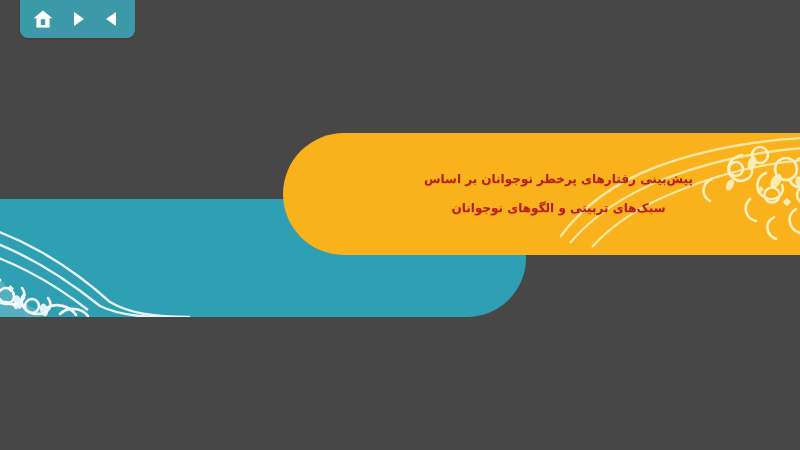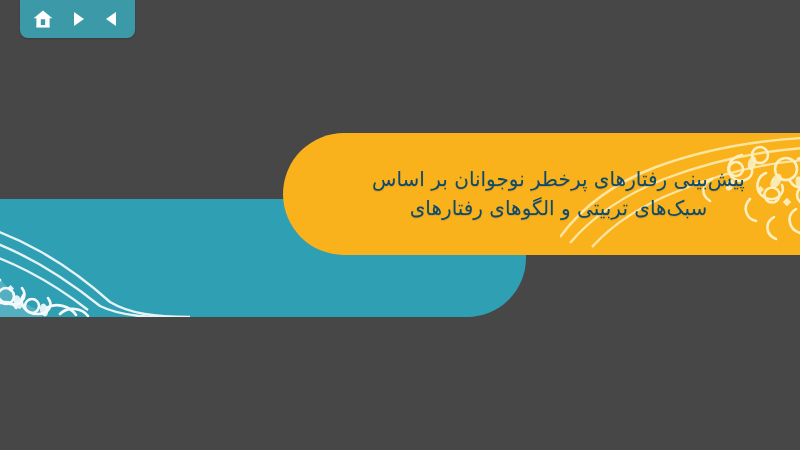--- a/index.html
+++ b/index.html
@@ -102,24 +102,24 @@
   .title-block {
     position: relative;
     z-index: 3;
     width: 100%;
     text-align: center;
     padding: 0 22px 0 36px;
     box-sizing: border-box;
     direction: rtl;
   }
   .title-line {
-    color: #0c4a6e;
-    font-size: 20px;
+    color: #b91c1c;
+    font-size: 12px;
     line-height: 29px;
-    font-weight: normal;
+    font-weight: bold;
     white-space: nowrap;
     font-family: "DejaVu Sans", sans-serif;
     text-shadow: 0 1px 1px rgba(140,80,0,.22);
   }
 </style>
 </head>
 <body>
 
 <div class="slide">
 
@@ -212,17 +212,17 @@
         <ellipse cx="252" cy="80" rx="4" ry="7" transform="rotate(-38 252 80)"></ellipse>
         <ellipse cx="170" cy="52" rx="3.5" ry="6" transform="rotate(26 170 52)"></ellipse>
         <rect x="224" y="66" width="6" height="6" transform="rotate(45 227 69)"></rect>
         <rect x="198" y="54" width="5" height="5" transform="rotate(45 200.5 56.5)"></rect>
         <rect x="248" y="30" width="5" height="5" transform="rotate(45 250.5 32.5)"></rect>
       </g>
     </svg>
 
     <div class="title-block">
       <div class="title-line">پیش‌بینی رفتارهای پرخطر نوجوانان بر اساس</div>
-      <div class="title-line">سبک‌های تربیتی و الگوهای رفتارهای</div>
+      <div class="title-line">سبک‌های تربیتی و الگوهای نوجوانان</div>
     </div>
   </div>
 
 </div>
 
 </body></html>

